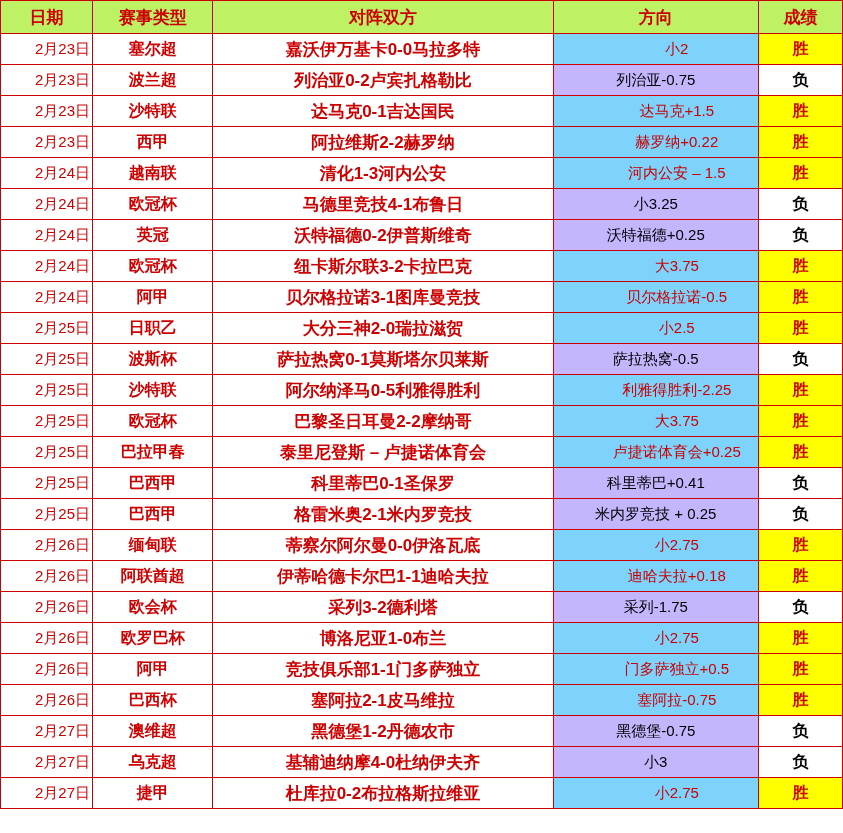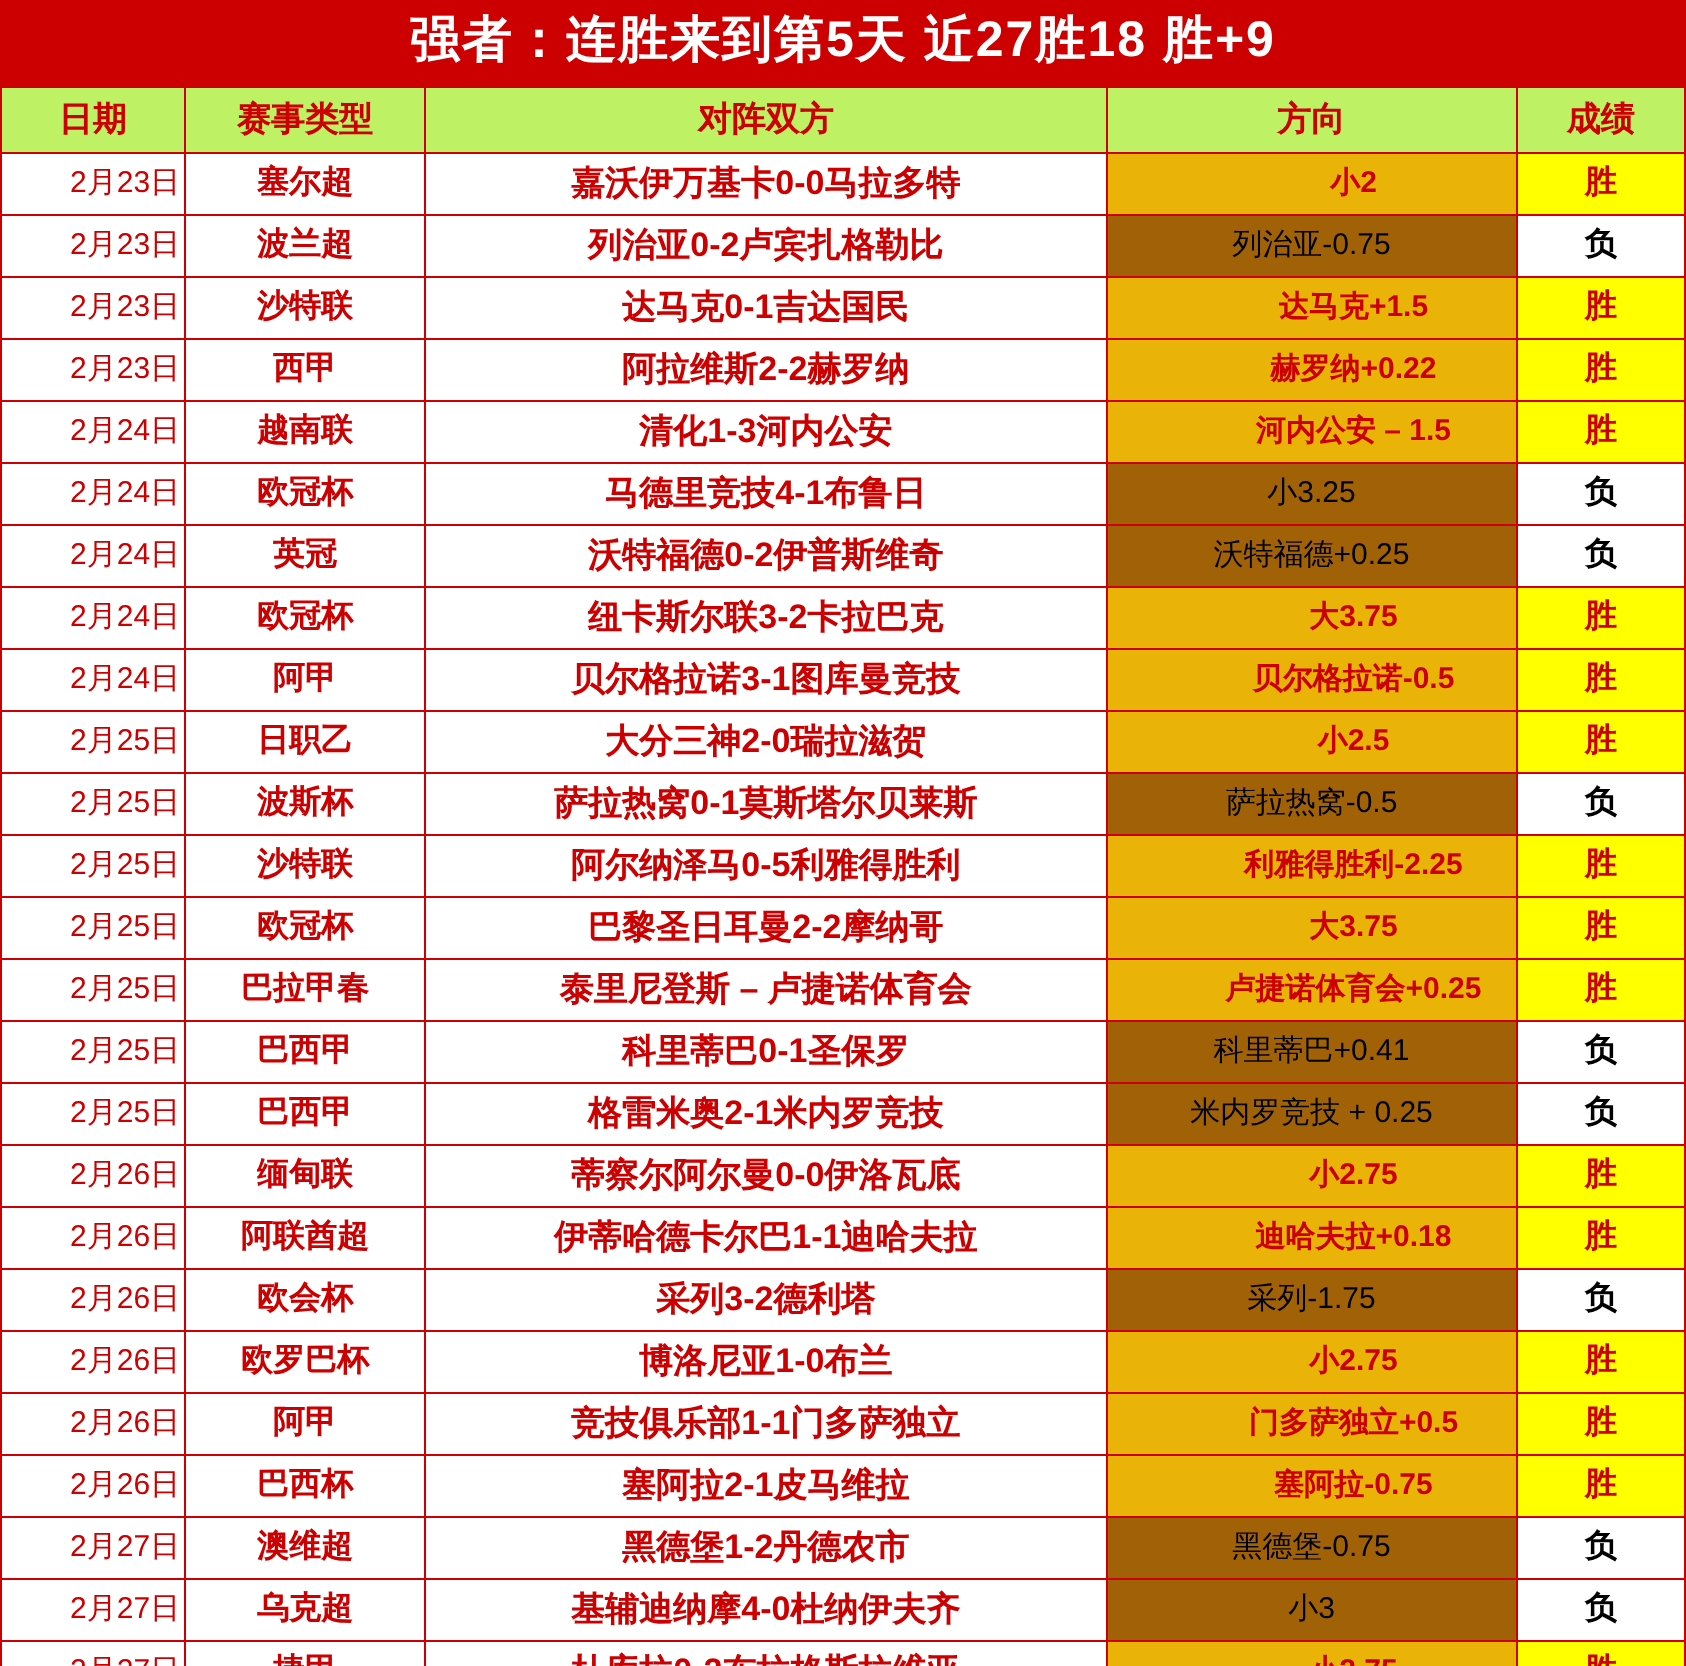--- a/index.html
+++ b/index.html
@@ -70,44 +70,43 @@
   }
   td.dir {
     color: #000000;
     font-size: 15px;
   }
   td.res {
     font-weight: bold;
     font-size: 16px;
   }
   tr.win td.dir {
-    background: #eab308;
-    color: #cc0000;
-    font-weight: bold;
+    background: #7dd3fc;
+    color: #cc0000;
+    font-weight: normal;
     padding-left: 44px;
   }
   tr.win td.res {
     background: #ffff00;
     color: #cc0000;
   }
   tr.lose td.dir {
-    background: #a16207;
+    background: #c4b5fd;
     color: #000000;
     font-weight: normal;
   }
   tr.lose td.res {
     background: #ffffff;
     color: #000000;
   }
 </style>
 </head>
 <body>
 
 <div class="sheet">
-  <div class="title-bar">强者：连胜来到第5天  近27胜18  胜+9</div>
 
   <table>
     <colgroup>
       <col class="c-date">
       <col class="c-league">
       <col class="c-match">
       <col class="c-dir">
       <col class="c-res">
     </colgroup>
     <thead>

